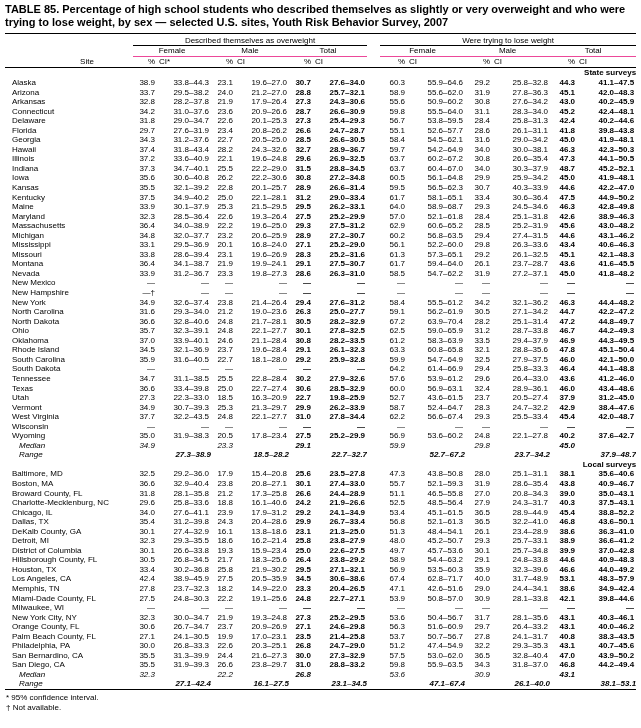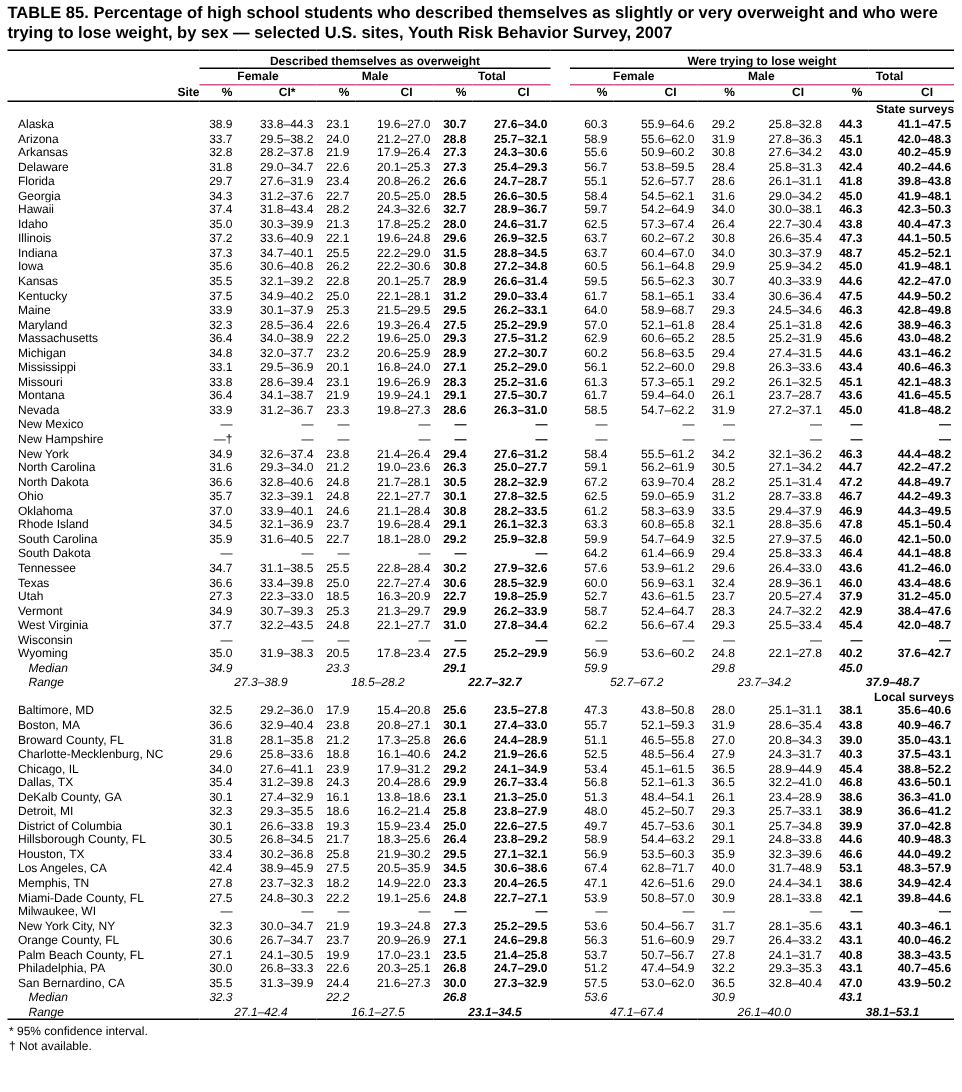--- a/index.html
+++ b/index.html
@@ -1,35 +1,35 @@
 <!DOCTYPE html>
 <html><head>
 <meta charset="utf-8">
 <style>
   html,body{margin:0;padding:0;background:#fff;color:#000;}
   body{width:641px;height:728px;font-family:"Liberation Sans",sans-serif;-webkit-font-smoothing:antialiased;}
   .page{padding:3px 5px 0 5px;}
   .title{font-size:11px;font-weight:bold;line-height:1.22;letter-spacing:0;}
   table{border-collapse:collapse;table-layout:fixed;width:631px;margin-top:3px;border-top:1px solid #000;}
   th,td{font-size:8px;line-height:9.55px;padding:0;margin:0;white-space:nowrap;overflow:hidden;}
-  thead th{font-weight:bold;vertical-align:bottom;}
+  thead th{font-weight:normal;vertical-align:bottom;}
   .grp{text-align:center;border-bottom:1px solid #000;padding-top:2px;}
   .sub{text-align:center;border-bottom:1px solid #ec4899;}
   .hdr-bottom th{border-bottom:1px solid #000;padding-bottom:1px;}
-  .site-h{text-align:right;padding-left:36px;}
+  .site-h{text-align:center;padding-left:36px;}
   .pct-h{text-align:right;padding-right:4px;}
-  .ci-h{text-align:right;padding-right:14px;}
+  .ci-h{text-align:left;padding-right:14px;}
   td.site{text-align:left;padding-left:7px;}
   td.pct{text-align:right;padding-right:4px;}
   td.ci{text-align:right;padding-right:2px;}
   td.tot{font-weight:bold;}
   td.section{font-weight:bold;text-align:right;padding-left:1px;}
   tr.stat td{font-style:italic;}
   tr.stat td.site{padding-left:14px;}
-  td.range2{text-align:center;padding-left:4px;}
+  td.range2{text-align:right;padding-left:4px;font-weight:bold;}
   tbody{border-bottom:1px solid #000;}
   .footnotes{font-size:8px;line-height:10px;margin-top:3px;padding-left:1px;}
   .footnotes div{margin:0;}
 </style>
 </head>
 <body>
 
 <div class="page">
   <div class="title">TABLE 85. Percentage of high school students who described themselves as slightly or very overweight and who were trying to lose weight, by sex — selected U.S. sites, Youth Risk Behavior Survey, 2007</div>
 
@@ -130,20 +130,36 @@
           <td class="ci tot">24.3–30.6</td>
           <td class="gap"></td>
           <td class="pct">55.6</td>
           <td class="ci">50.9–60.2</td>
           <td class="pct">30.8</td>
           <td class="ci">27.6–34.2</td>
           <td class="pct tot">43.0</td>
           <td class="ci tot">40.2–45.9</td>
         </tr>
         <tr>
+          <td class="site">Connecticut</td>
+          <td class="pct">34.2</td>
+          <td class="ci">31.0–37.6</td>
+          <td class="pct">23.6</td>
+          <td class="ci">20.9–26.6</td>
+          <td class="pct tot">28.7</td>
+          <td class="ci tot">26.6–30.9</td>
+          <td class="gap"></td>
+          <td class="pct">59.8</td>
+          <td class="ci">55.5–64.0</td>
+          <td class="pct">31.1</td>
+          <td class="ci">28.3–34.0</td>
+          <td class="pct tot">45.2</td>
+          <td class="ci tot">42.4–48.1</td>
+        </tr>
+        <tr>
           <td class="site">Delaware</td>
           <td class="pct">31.8</td>
           <td class="ci">29.0–34.7</td>
           <td class="pct">22.6</td>
           <td class="ci">20.1–25.3</td>
           <td class="pct tot">27.3</td>
           <td class="ci tot">25.4–29.3</td>
           <td class="gap"></td>
           <td class="pct">56.7</td>
           <td class="ci">53.8–59.5</td>
@@ -194,36 +210,20 @@
           <td class="ci tot">28.9–36.7</td>
           <td class="gap"></td>
           <td class="pct">59.7</td>
           <td class="ci">54.2–64.9</td>
           <td class="pct">34.0</td>
           <td class="ci">30.0–38.1</td>
           <td class="pct tot">46.3</td>
           <td class="ci tot">42.3–50.3</td>
         </tr>
         <tr>
-          <td class="site">Idaho</td>
-          <td class="pct">35.0</td>
-          <td class="ci">30.3–39.9</td>
-          <td class="pct">21.3</td>
-          <td class="ci">17.8–25.2</td>
-          <td class="pct tot">28.0</td>
-          <td class="ci tot">24.6–31.7</td>
-          <td class="gap"></td>
-          <td class="pct">62.5</td>
-          <td class="ci">57.3–67.4</td>
-          <td class="pct">26.4</td>
-          <td class="ci">22.7–30.4</td>
-          <td class="pct tot">43.8</td>
-          <td class="ci tot">40.4–47.3</td>
-        </tr>
-        <tr>
           <td class="site">Illinois</td>
           <td class="pct">37.2</td>
           <td class="ci">33.6–40.9</td>
           <td class="pct">22.1</td>
           <td class="ci">19.6–24.8</td>
           <td class="pct tot">29.6</td>
           <td class="ci tot">26.9–32.5</td>
           <td class="gap"></td>
           <td class="pct">63.7</td>
           <td class="ci">60.2–67.2</td>
@@ -1037,20 +1037,36 @@
           <td class="ci">21.6–27.3</td>
           <td class="pct tot">30.0</td>
           <td class="ci tot">27.3–32.9</td>
           <td class="gap"></td>
           <td class="pct">57.5</td>
           <td class="ci">53.0–62.0</td>
           <td class="pct">36.5</td>
           <td class="ci">32.8–40.4</td>
           <td class="pct tot">47.0</td>
           <td class="ci tot">43.9–50.2</td>
+        </tr>
+        <tr>
+          <td class="site">San Diego, CA</td>
+          <td class="pct">35.5</td>
+          <td class="ci">31.9–39.3</td>
+          <td class="pct">26.6</td>
+          <td class="ci">23.8–29.7</td>
+          <td class="pct tot">31.0</td>
+          <td class="ci tot">28.8–33.2</td>
+          <td class="gap"></td>
+          <td class="pct">59.8</td>
+          <td class="ci">55.9–63.5</td>
+          <td class="pct">34.3</td>
+          <td class="ci">31.8–37.0</td>
+          <td class="pct tot">46.8</td>
+          <td class="ci tot">44.2–49.4</td>
         </tr>
         <tr class="stat">
           <td class="site">Median</td>
           <td class="pct">32.3</td>
           <td class="ci"></td>
           <td class="pct">22.2</td>
           <td class="ci"></td>
           <td class="pct tot">26.8</td>
           <td class="ci"></td>
           <td class="gap"></td>

